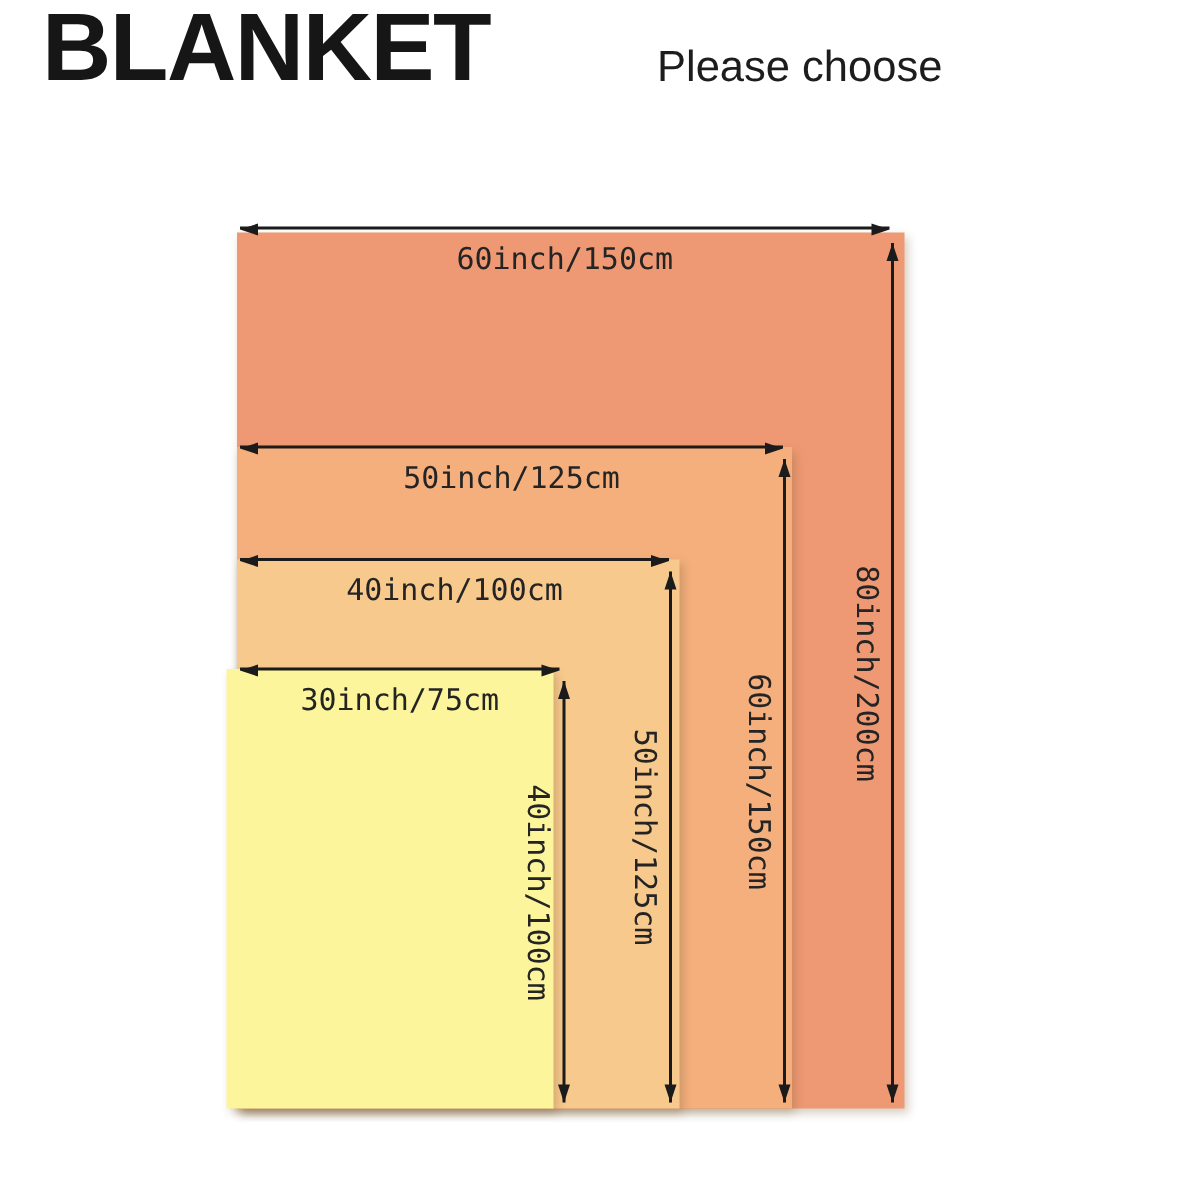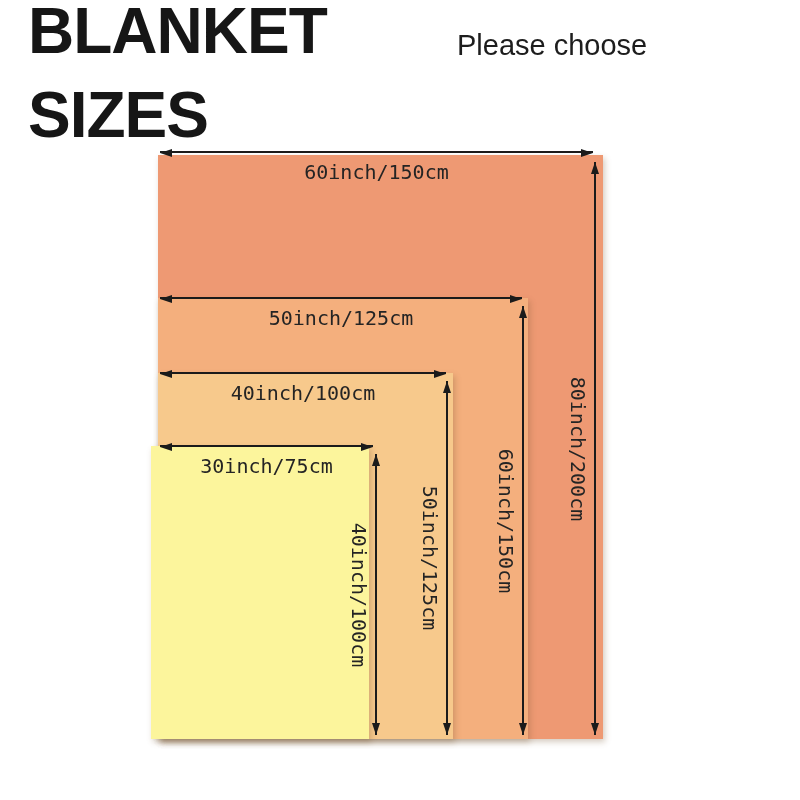--- a/index.html
+++ b/index.html
@@ -9,21 +9,21 @@
     font-family:"Liberation Sans", sans-serif;
   }
   
   .title{
     position:absolute;left:28px;top:-11px;margin:0;
     font-size:64px;font-weight:bold;line-height:84px;letter-spacing:-1px;
     color:#161616;
   }
   .title span{display:block;}
   .subtitle{
-    position:absolute;left:457px;top:26px;
+    position:absolute;left:438px;top:26px;
     font-size:29px;line-height:38px;color:#1d1d1d;font-weight:normal;
   }
   .subtitle span{display:block;white-space:nowrap;}
   
   .rect{position:absolute;box-shadow:2px 3px 6px rgba(120,85,50,0.30);}
   .r1{left:158px;top:155px;width:445px;height:584px;z-index:1;}
   .r2{left:158px;top:298px;width:370px;height:441px;z-index:2;}
   .r3{left:158px;top:373px;width:295px;height:366px;z-index:3;}
   .r4{left:151px;top:446px;width:218px;height:293px;z-index:4;}
   
@@ -53,21 +53,20 @@
   .v3{left:446px;top:381px;height:354px;}
   .v4{left:375px;top:454px;height:281px;}
 </style>
 </head>
 <body>
 
 <div>
 
   <h1 class="title">
       <span>BLANKET</span>
-      <span>SIZES</span>
     </h1>
 
   <div class="subtitle">
       <span>Please choose</span>
     </div>
 
   <div class="rect r1" style="background-color: rgb(238, 153, 115);"></div>
   <div class="rect r2" style="background-color: rgb(244, 175, 125);"></div>
   <div class="rect r3" style="background-color: rgb(247, 201, 140);"></div>
   <div class="rect r4" style="background-color: rgb(252, 245, 156);"></div>

